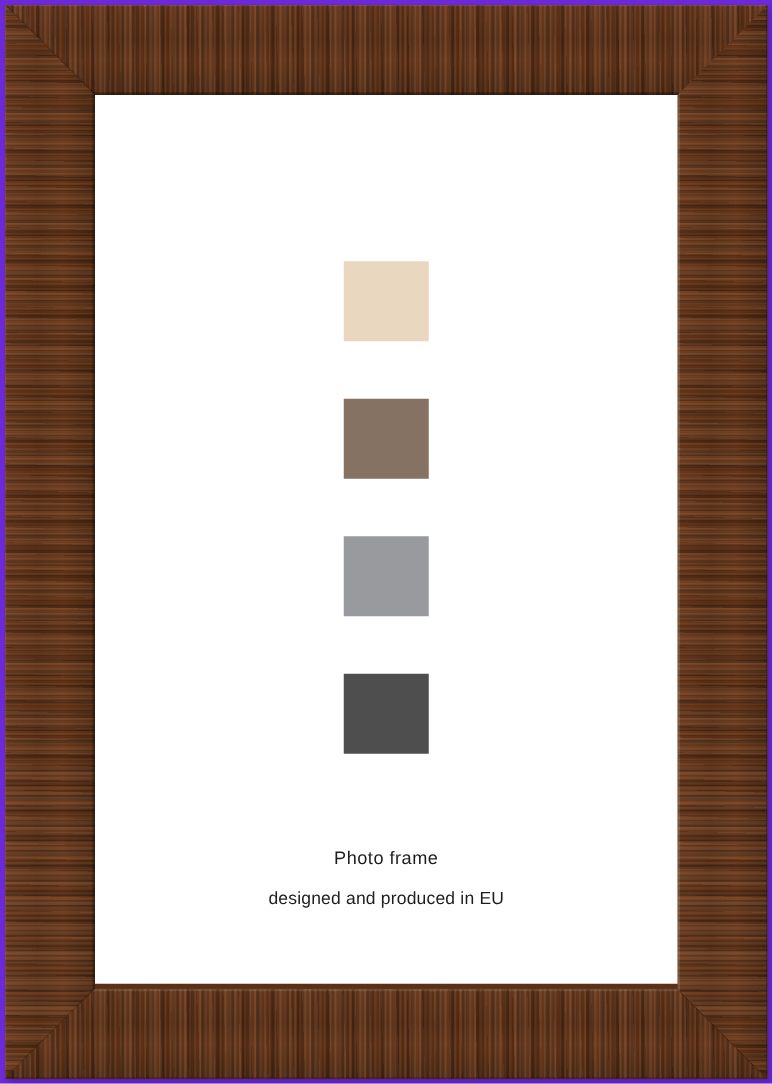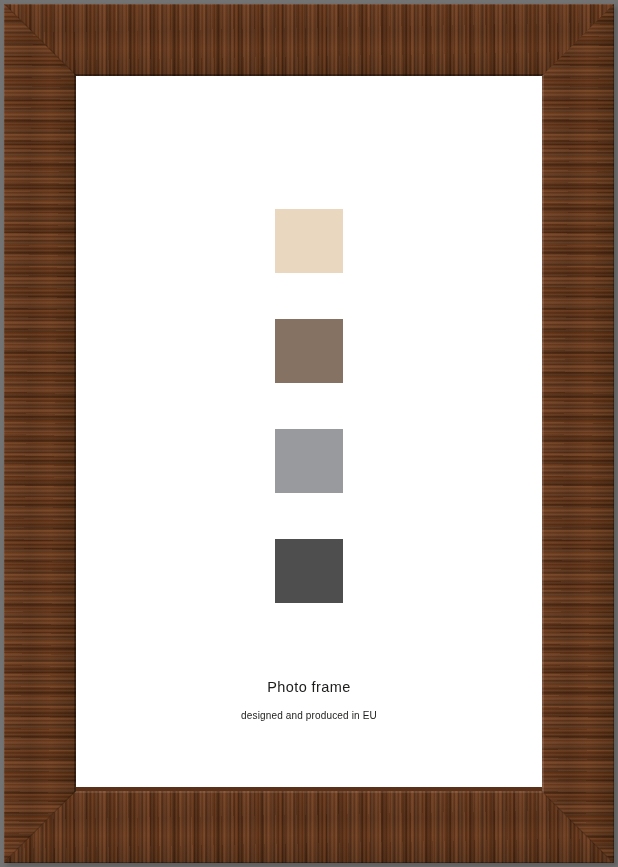--- a/index.html
+++ b/index.html
@@ -11,21 +11,21 @@
   body {
     font-family: "Liberation Sans", sans-serif;
   }
 
   
   #frame-photo-product {
     position: relative;
     width: 618px;
     height: 867px;
     overflow: hidden;
-    background: #737373;
+    background: #6d28d9;
     text-decoration: underline;
   }
 
   
   .frame-outer {
     position: absolute;
     left: 4px;
     top: 4px;
     width: 610px;
     height: 859px;
@@ -210,21 +210,21 @@
     color: #1d1d1b;
   }
   .caption-title {
     font-size: 14.5px;
     font-weight: 400;
     letter-spacing: 0.4px;
     line-height: 1;
     margin: 0;
   }
   .caption-sub {
-    font-size: 10px;
+    font-size: 14px;
     font-weight: 400;
     letter-spacing: 0.15px;
     line-height: 1;
     margin: 16px 0 0 0;
   }
 </style>
 </head>
 <body>
 
 <div id="frame-photo-product">

